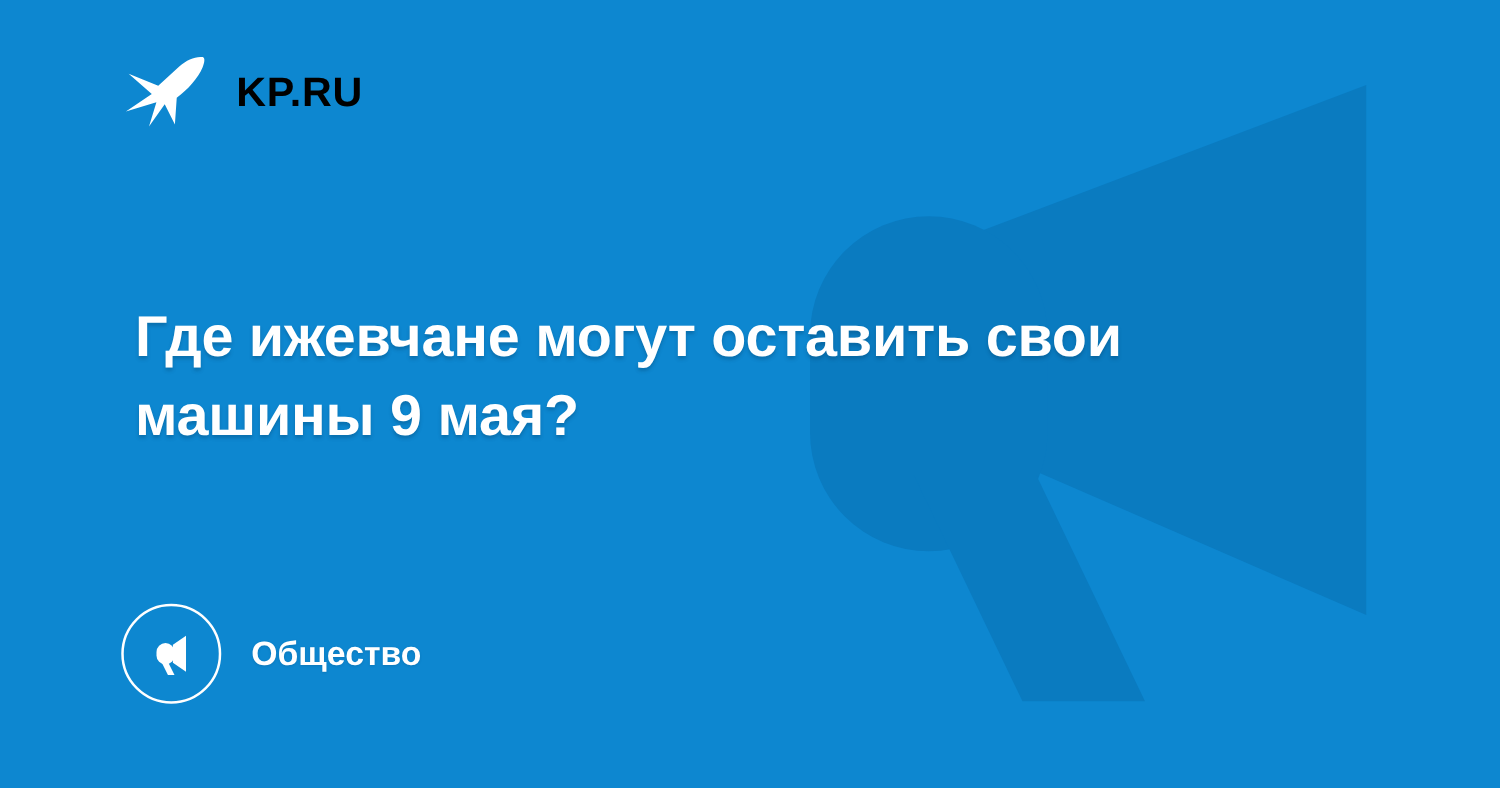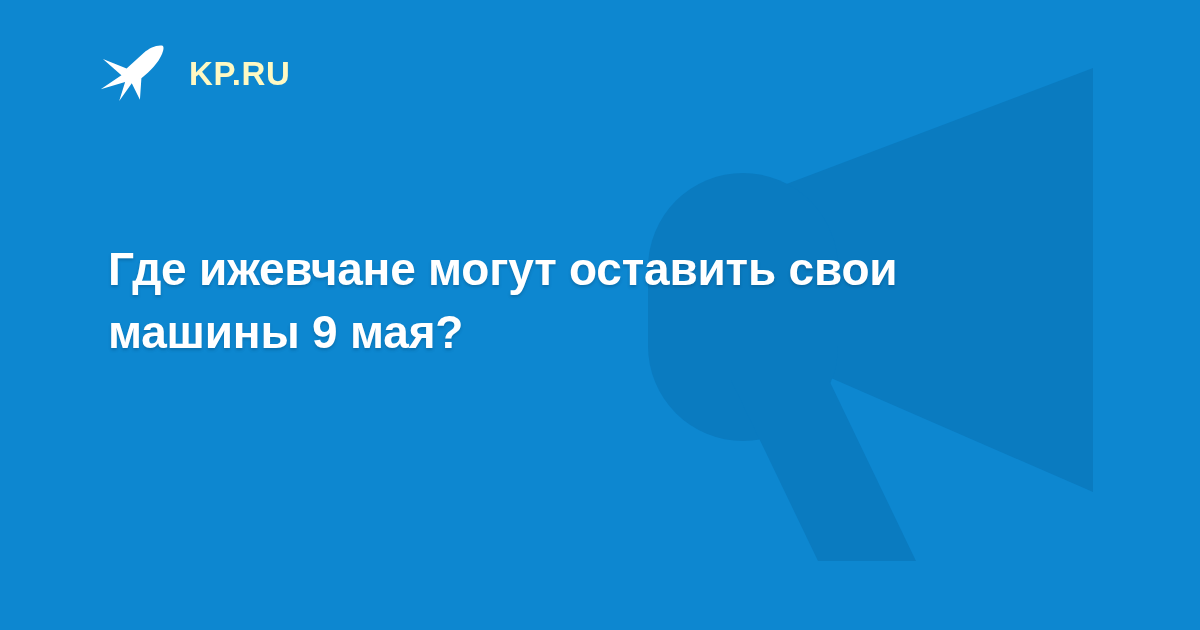--- a/index.html
+++ b/index.html
@@ -46,21 +46,21 @@
     height: 74px;
     display: block;
     flex: 0 0 auto;
   }
   .brand-mark svg {
     display: block;
     width: 74px;
     height: 74px;
   }
   .brand-name {
-    color: #fef9c3;
+    color: #000000;
     font-size: 33px;
     font-weight: bold;
     letter-spacing: 0.6px;
     line-height: 1;
     white-space: nowrap;
   }
 
   
   .headline {
     position: absolute;
@@ -136,14 +136,29 @@
         <g fill="#ffffff">
           <path d="M88 13 C80 12 71 16 63 23 L40 44 L8 31 L33 53 L5 72 L38 62 L30 88 L47 64 L58 86 L60 57 C72 48 83 36 88 24 C90 19 91 14 88 13 Z"></path>
         </g>
       </svg>
     </span>
     <span class="brand-name">KP.RU</span>
   </div>
 
   <h1 class="headline">Где ижевчане могут оставить свои машины 9 мая?</h1>
 
+  <div class="category">
+    <span class="category-circle">
+      <svg viewBox="0 0 64 64" xmlns="http://www.w3.org/2000/svg" aria-hidden="true">
+        <g fill="#ffffff">
+
+          <path d="M50 10 L50 54 L34 43 L34 21 Z"></path>
+
+          <rect x="14" y="19" width="22" height="26" rx="11" ry="11"></rect>
+
+          <path d="M19 40 L27 40 L36 58 L28 58 Z"></path>
+        </g>
+      </svg>
+    </span>
+    <span class="category-label">Общество</span>
+  </div>
 
 </div>
 
 </body></html>

